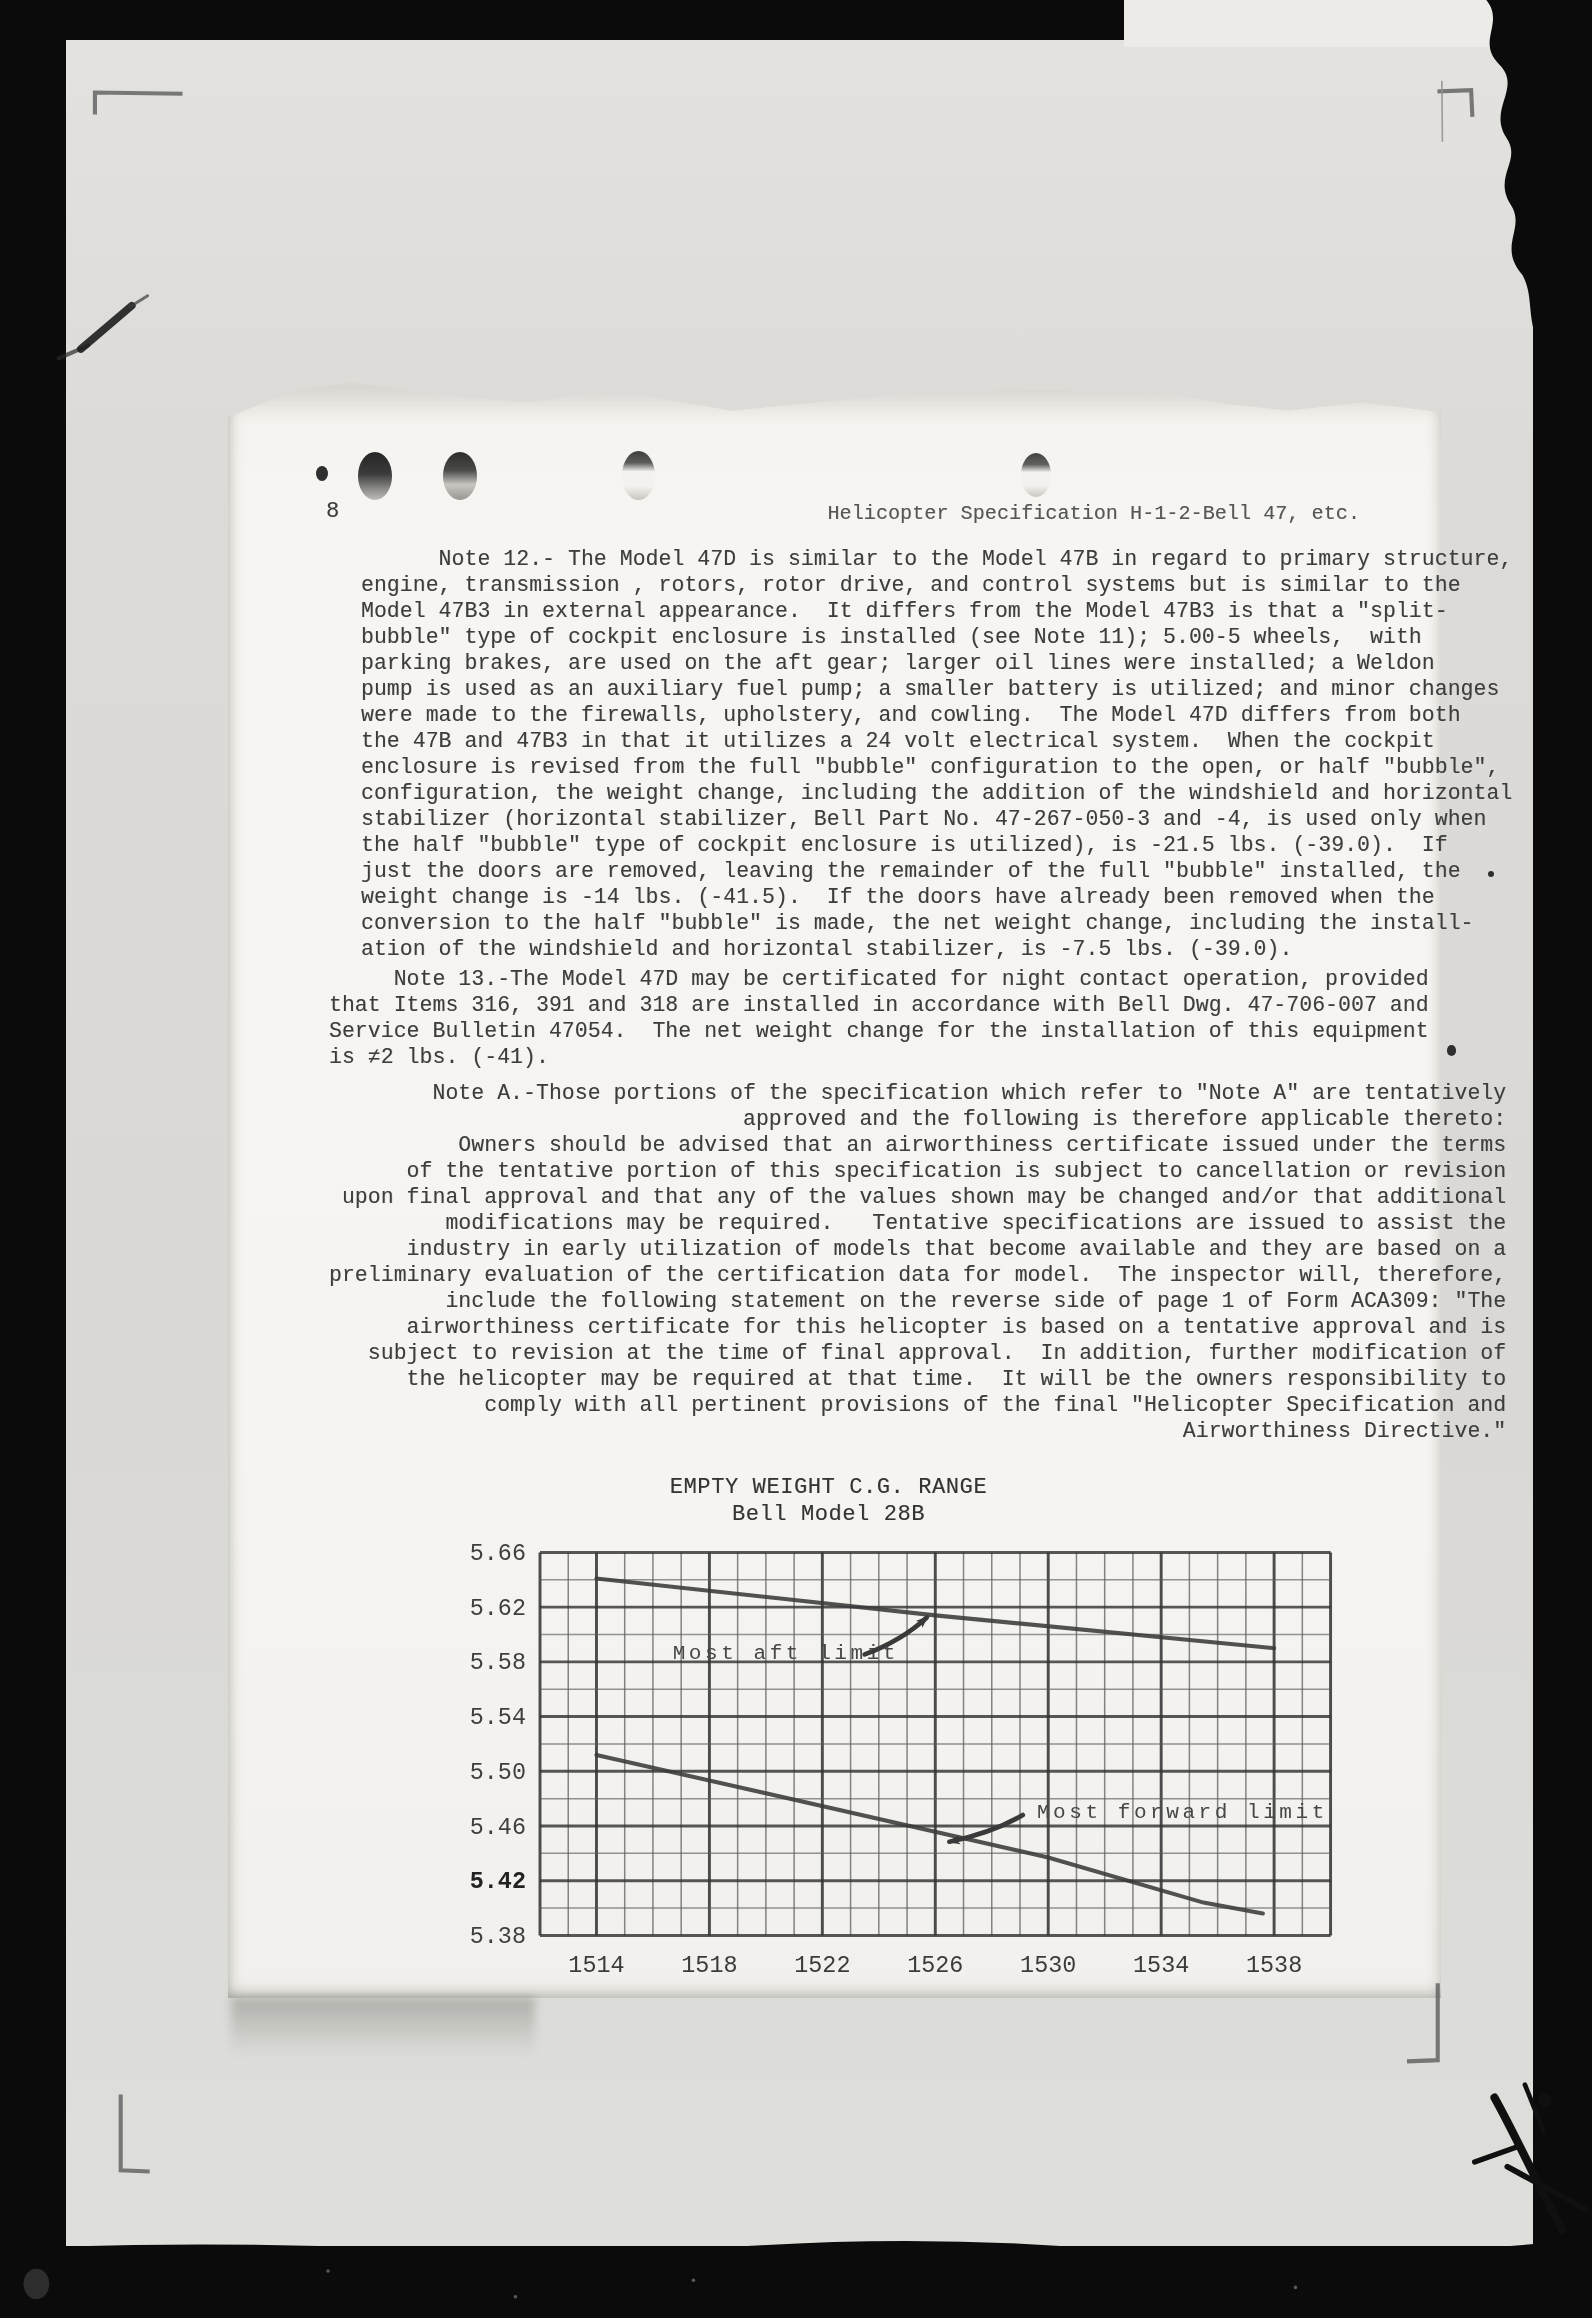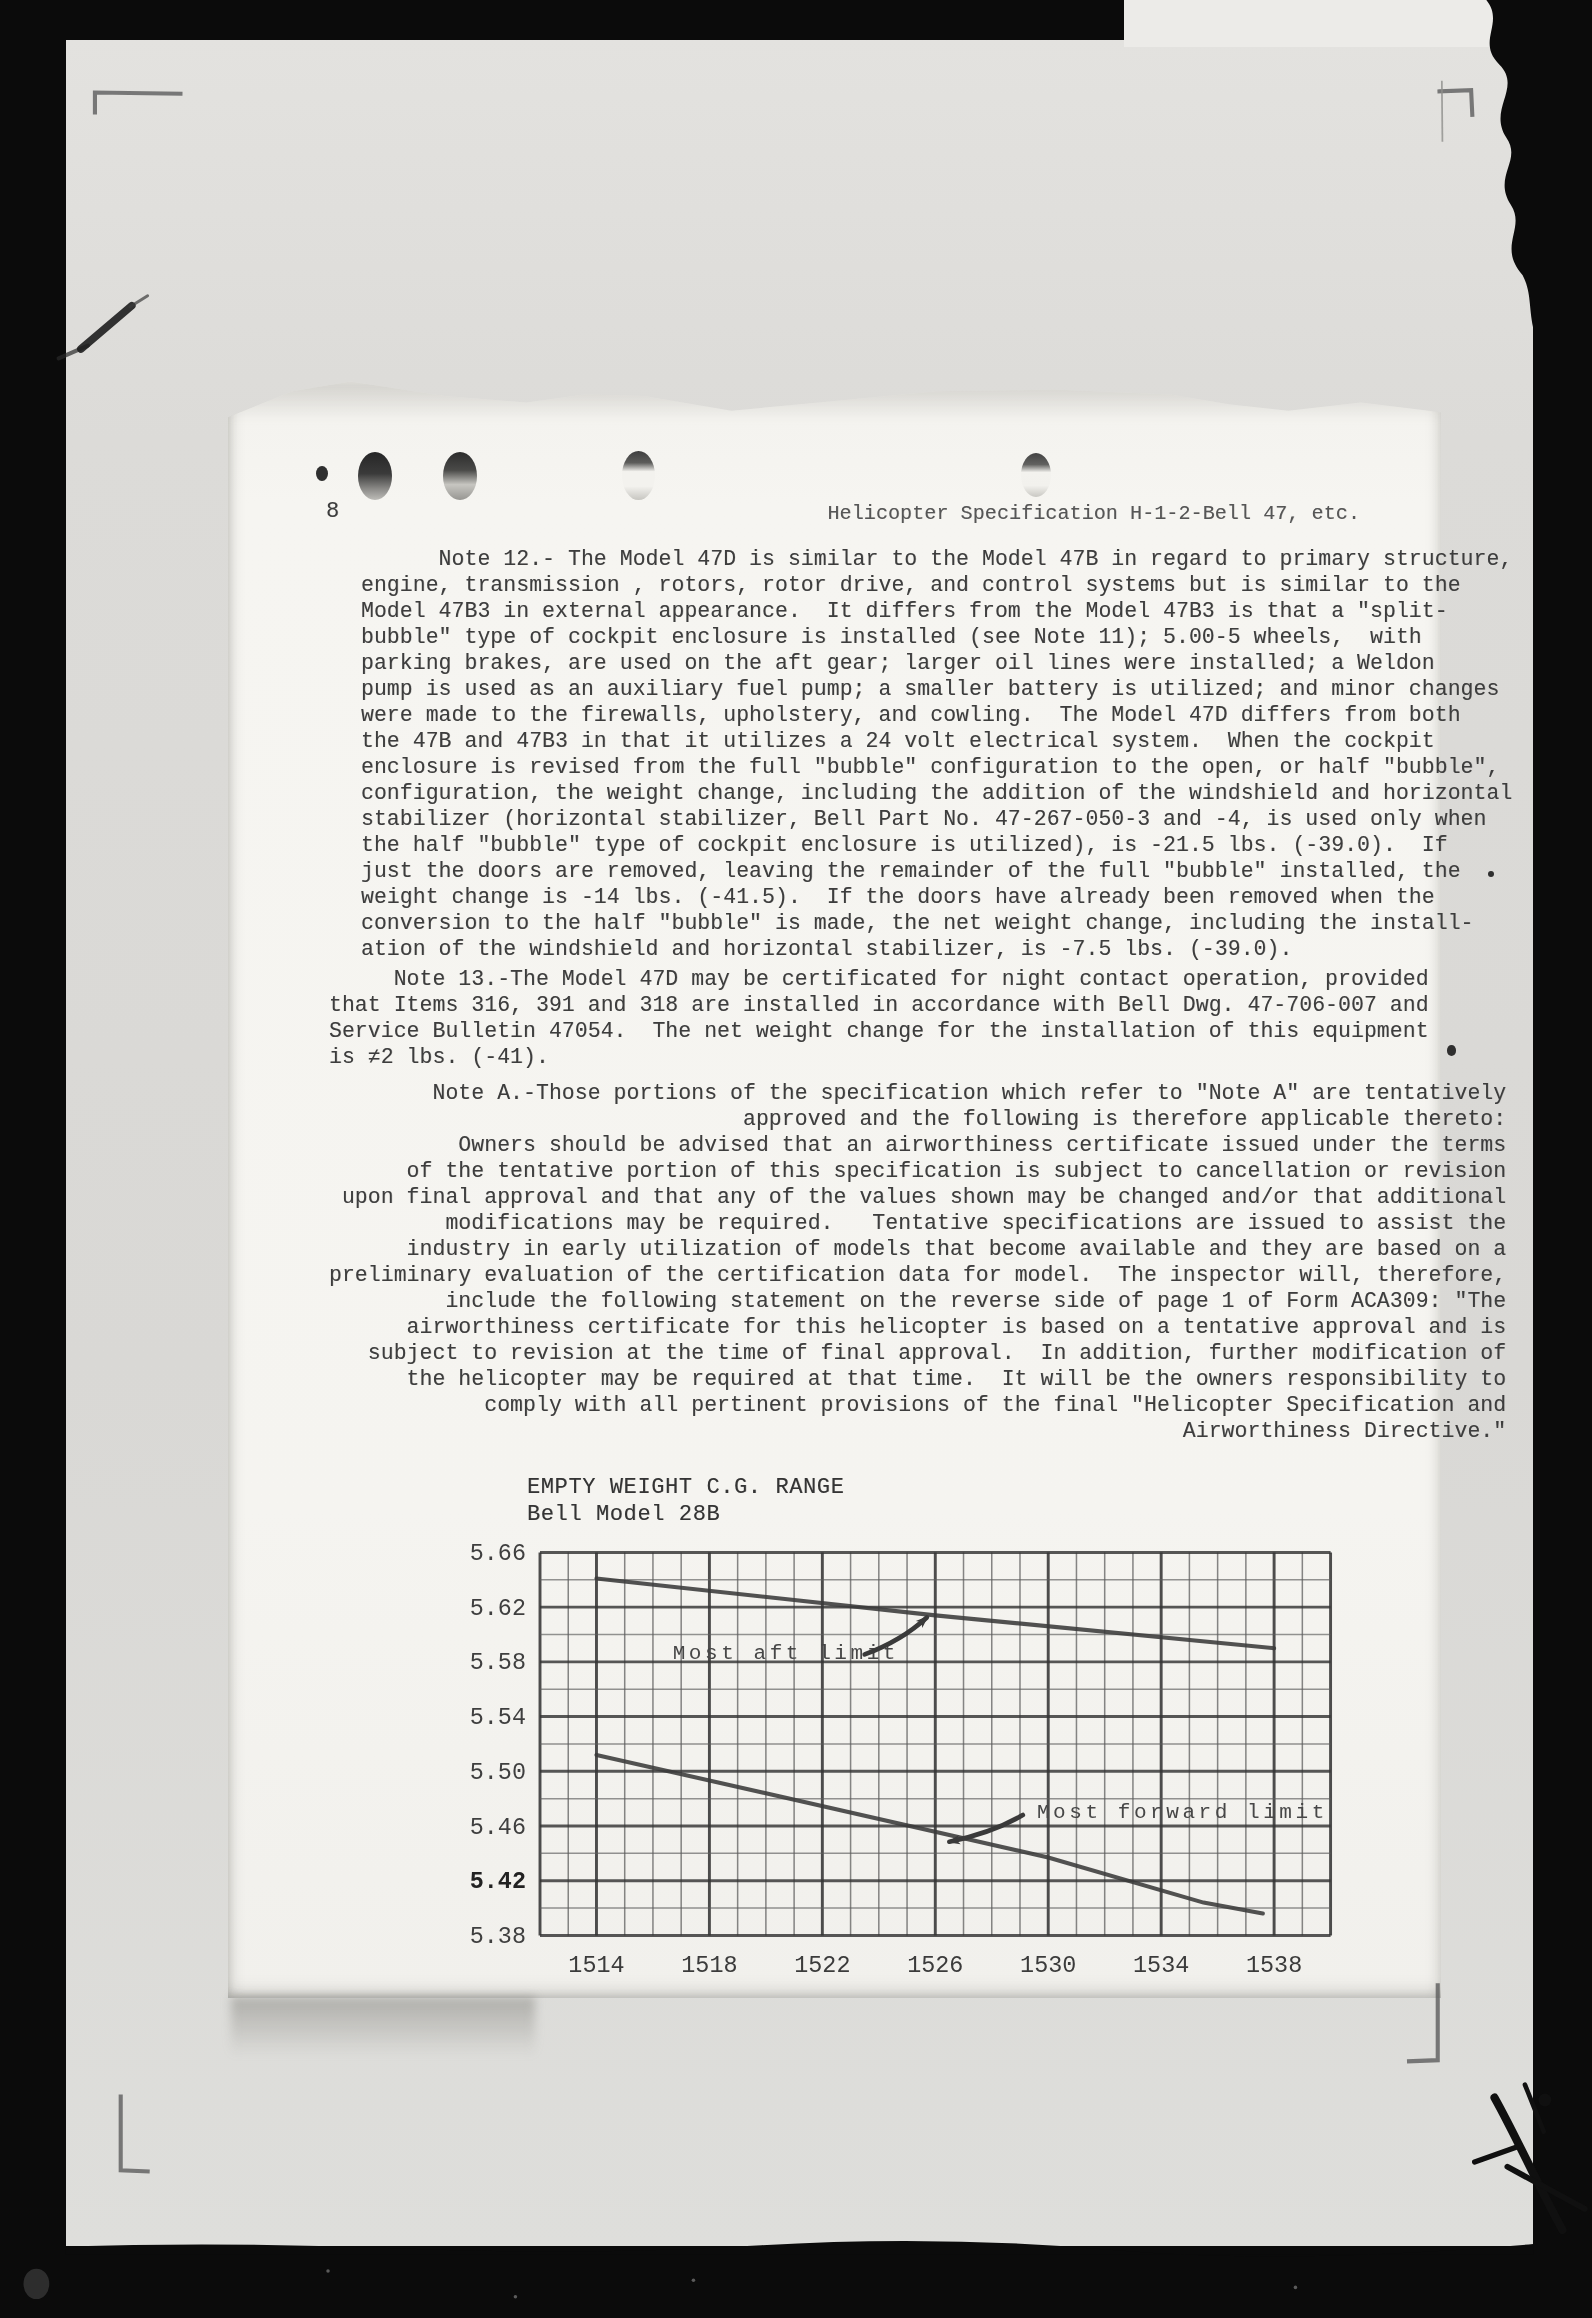--- a/index.html
+++ b/index.html
@@ -48,21 +48,21 @@
     position:absolute;color:#3d3d3d;white-space:pre;
     font-size:21.4px;line-height:26px;letter-spacing:0.1px;
     text-shadow:0.4px 0.4px 0 rgba(70,70,70,.35);
   }
   #page-number{left:326px;top:499px;font-size:22px;}
   #running-header{top:501px;right:233px;left:auto;font-size:20px;color:#565656;}
   #para-note12{left:329px;top:546px;margin-left:32px;}
   #para-note13{left:329px;top:966px;}
   #para-noteA{left:329px;top:1080px;text-align:right;}
   #chart-title,#chart-subtitle{
-    position:absolute;left:527px;width:603px;text-align:left;color:#343434;
+    position:absolute;left:527px;width:603px;text-align:center;color:#343434;
     font-size:22px;letter-spacing:0.6px;text-shadow:0.4px 0.4px 0 rgba(70,70,70,.4);
   }
   #chart-title{top:1475px;}
   #chart-subtitle{top:1502px;}
   svg.overlay{position:absolute;left:0;top:0;pointer-events:none;}
   .svgtick{font-family:"Liberation Mono","DejaVu Sans Mono",monospace;}
 </style>
 </head>
 <body>
 

